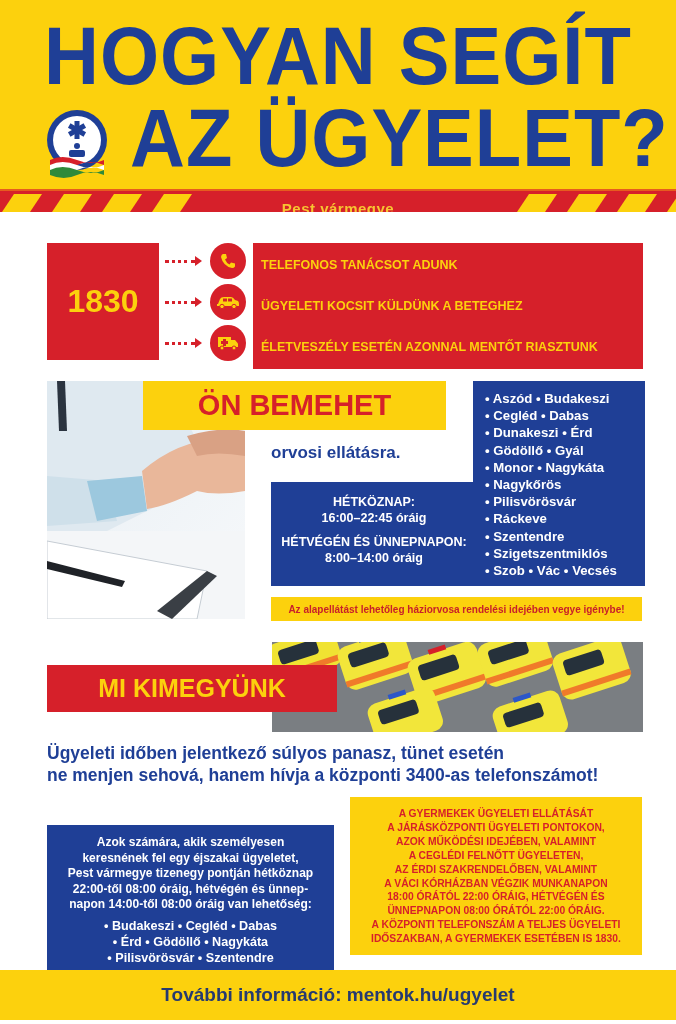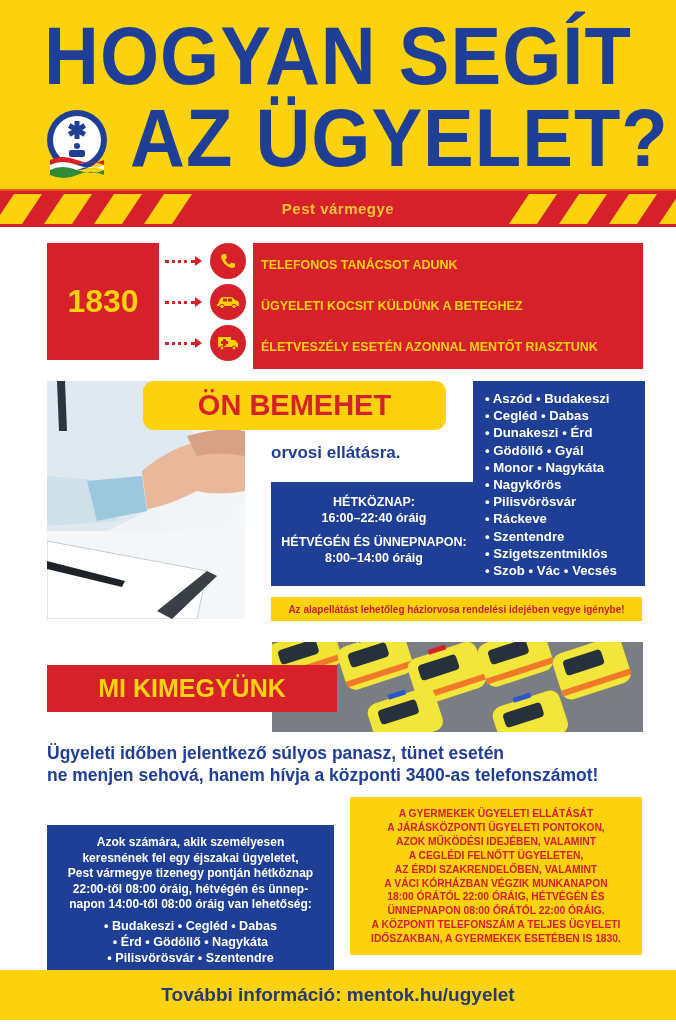--- a/index.html
+++ b/index.html
@@ -7,37 +7,37 @@
     body { position: relative; font-family: "Liberation Sans", "DejaVu Sans", sans-serif; font-weight: bold; }
     .abs { position: absolute; }
 
     
     .header { left: 0; top: 0; width: 676px; height: 190px; background: #fcd10d; }
     .title-line1 { left: 0; width: 676px; top: 14px; text-align: center; font-size: 76px; line-height: 84px; color: #1f3f96; letter-spacing: 1px; transform: scaleY(1.08); }
     .title-line2 { left: 130px; top: 96px; font-size: 76px; line-height: 84px; color: #1f3f96; letter-spacing: 1px; transform: scaleY(1.08); }
     .logo { left: 42px; top: 108px; width: 70px; height: 76px; }
 
     
-    .stripe-band { left: 0; top: 189px; width: 676px; height: 38px; background: #d6202a; border-top: 2px solid #e65d1e; overflow: hidden; }
+    .stripe-band { left: 0; top: 189px; width: 676px; height: 23px; background: #d6202a; border-top: 2px solid #e65d1e; overflow: hidden; }
     .stripes-left { left: 0; top: 0; width: 200px; height: 36px; }
     .stripes-right { right: 0; top: 0; width: 185px; height: 36px; }
     .stripe-band-label { left: 0; width: 676px; top: 9px; text-align: center; font-size: 15px; color: #f7c431; letter-spacing: 0.5px; }
 
     
     .num-box { left: 47px; top: 243px; width: 112px; height: 117px; background: #d6202a; display: flex; align-items: center; justify-content: center; }
     .num-box span { font-size: 32px; color: #fcd10d; }
     .arrow-row { left: 165px; width: 40px; height: 10px; }
     .arrow-dots { position: absolute; left: 0; top: 4px; width: 30px; border-top: 3px dotted #d6202a; }
     .arrow-head { position: absolute; left: 30px; top: 0; width: 0; height: 0; border-top: 5px solid transparent; border-bottom: 5px solid transparent; border-left: 7px solid #d6202a; }
     .icon-circle { left: 210px; width: 36px; height: 36px; border-radius: 50%; background: #d6202a; display: flex; align-items: center; justify-content: center; }
     .service-bar { left: 253px; width: 390px; height: 44px; background: #d6202a; display: flex; align-items: center; padding-left: 8px; font-size: 12.5px; color: #fcd10d; white-space: nowrap; }
 
     
     .photo1 { left: 47px; top: 381px; width: 198px; height: 238px; overflow: hidden; background: #eef2f5; }
-    .onb-banner { left: 143px; top: 381px; width: 303px; height: 49px; background: #fcd10d; display: flex; align-items: center; justify-content: center; font-size: 29px; color: #d6202a; border-radius: 11px; }
+    .onb-banner { left: 143px; top: 381px; width: 303px; height: 49px; background: #fcd10d; display: flex; align-items: center; justify-content: center; font-size: 29px; color: #d6202a; }
     .orvosi { left: 271px; top: 443px; font-size: 17px; color: #1f3f96; }
     .blue-towns { left: 473px; top: 381px; width: 172px; height: 205px; background: #1f3f96; }
     .blue-hours { left: 271px; top: 482px; width: 374px; height: 104px; background: #1f3f96; }
     .hours-text { left: 271px; top: 494px; width: 206px; text-align: center; color: #ffffff; font-size: 12.5px; line-height: 16px; }
     .hours-text .gap { height: 8px; }
     .towns-list { left: 485px; top: 390px; color: #ffffff; font-size: 13.2px; line-height: 17.2px; }
     .note-bar { left: 271px; top: 597px; width: 371px; height: 24px; background: #fcd10d; display: flex; align-items: center; justify-content: center; font-size: 10px; color: #c8202a; white-space: nowrap; }
 
     
     .photo2 { left: 272px; top: 642px; width: 371px; height: 90px; overflow: hidden; background: #6b6f72; }
@@ -158,21 +158,21 @@
     <path d="M110 230 L160 190 L170 195 L125 238 Z" fill="#3a3f45"></path>
   </svg>
 </div>
 <div class="abs onb-banner">ÖN BEMEHET</div>
 <div class="abs orvosi">orvosi ellátásra.</div>
 
 <div class="abs blue-towns"></div>
 <div class="abs blue-hours"></div>
 <div class="abs hours-text">
   <div>HÉTKÖZNAP:</div>
-  <div>16:00–22:40 óráig</div>
+  <div>16:00–22:45 óráig</div>
   <div class="gap"></div>
   <div>HÉTVÉGÉN ÉS ÜNNEPNAPON:</div>
   <div>8:00–14:00 óráig</div>
 </div>
 <div class="abs towns-list">
   <div>• Aszód • Budakeszi</div>
   <div>• Cegléd • Dabas</div>
   <div>• Dunakeszi • Érd</div>
   <div>• Gödöllő • Gyál</div>
   <div>• Monor • Nagykáta</div>

